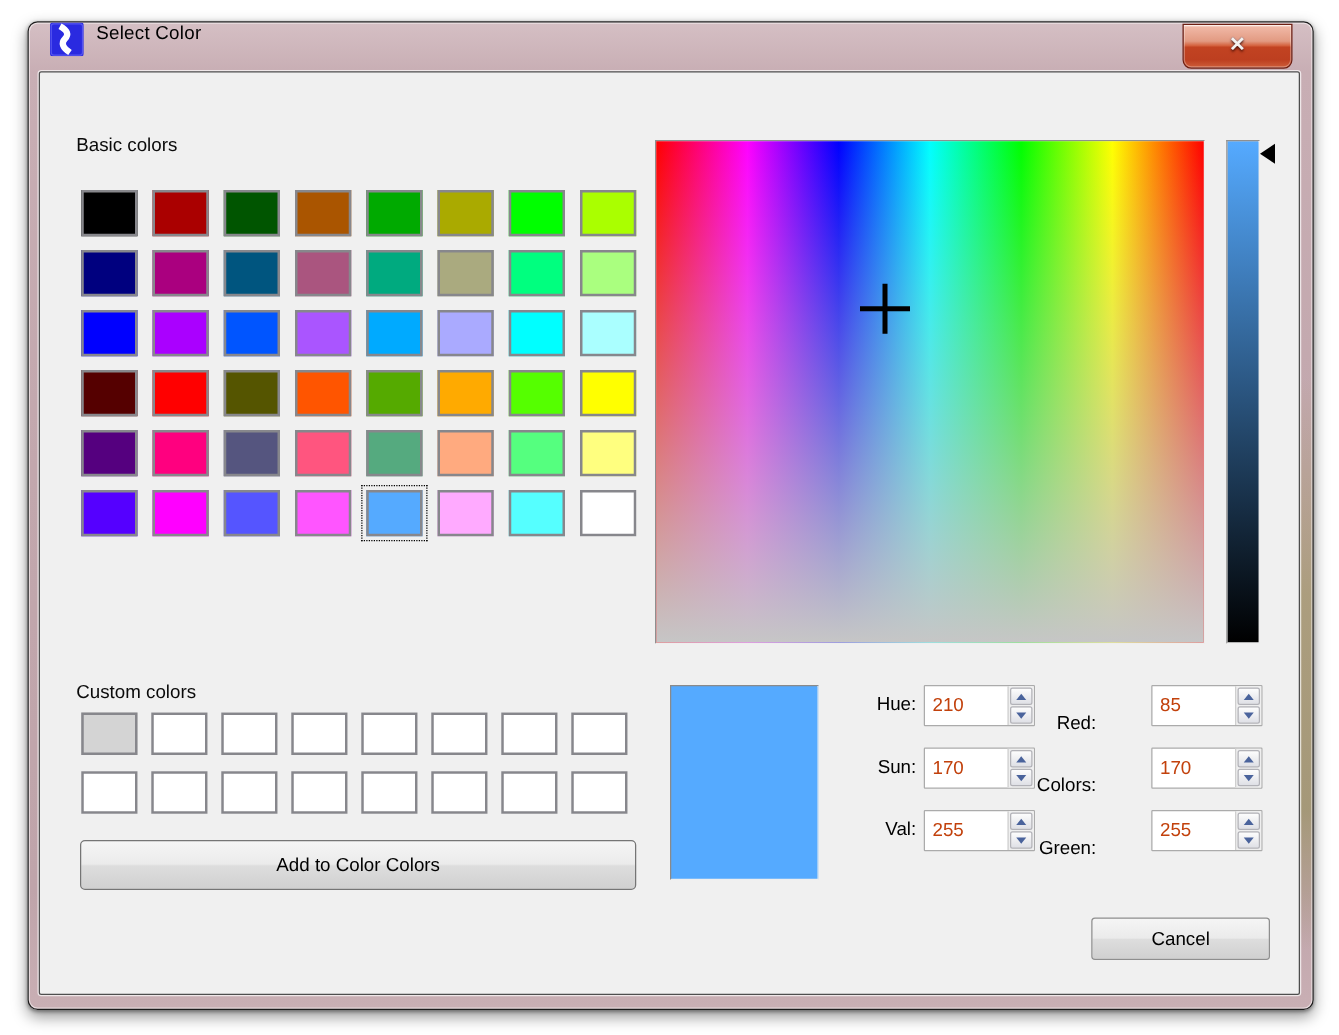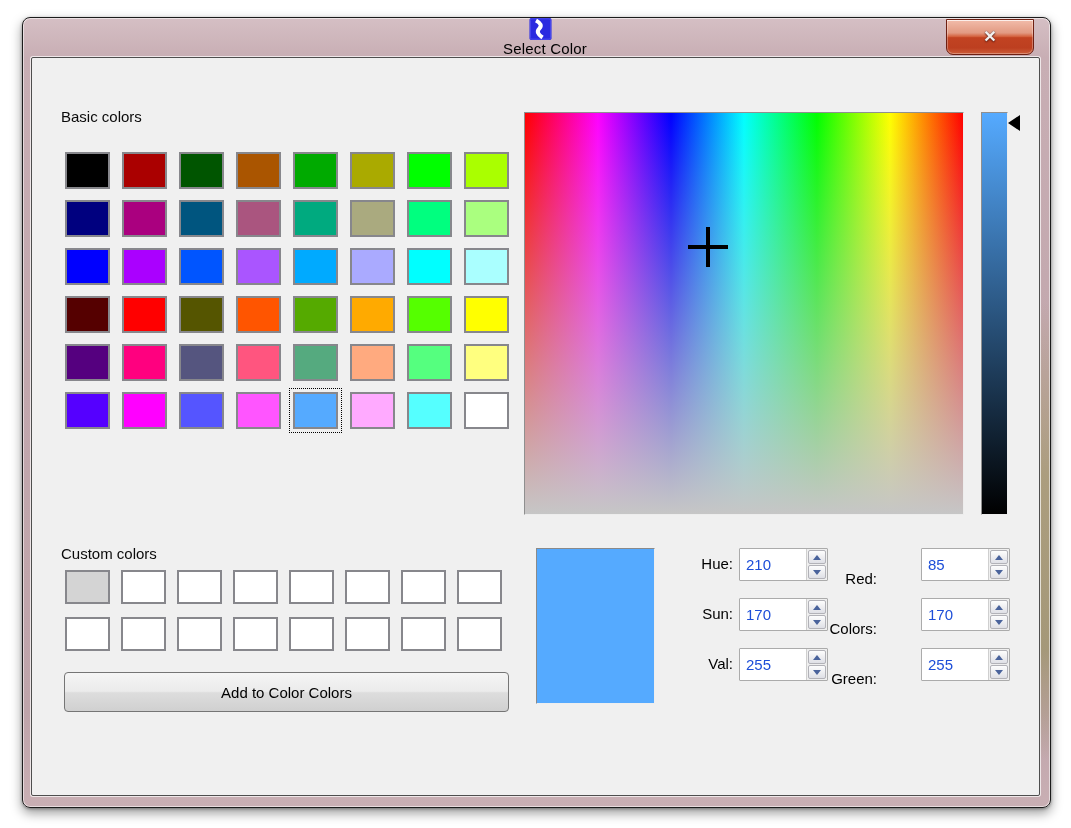--- a/index.html
+++ b/index.html
@@ -11,21 +11,21 @@
     border:1px solid #1c1c1c; border-radius:8px;
     background-image:
       linear-gradient(180deg, rgba(170,160,128,0) 36%, rgba(168,156,118,.85) 58%, rgba(160,150,112,.85) 80%, rgba(180,155,145,0) 94%),
       linear-gradient(180deg, #d5bfc4 0%, #c8aeb4 5%, #c2a7ad 45%, #bfa4aa 88%, #c9afb4 100%);
     background-size:14px 100%, 100% 100%;
     background-position:right top, 0 0;
     background-repeat:no-repeat, no-repeat;
     box-shadow: 0 5px 12px rgba(0,0,0,.40), 0 1px 3px rgba(0,0,0,.35), inset 0 0 0 1px rgba(255,255,255,.55);
   }
 
-  .titlebar { position:absolute; left:0; top:0; width:100%; height:39px; display:flex; align-items:center; padding-left:17px; border-radius:7px 7px 0 0;flex-direction:column; }
+  .titlebar { position:absolute; left:0; top:0; width:100%; height:39px; display:flex; align-items:flex-start; padding-left:17px; border-radius:7px 7px 0 0; }
   .app-icon { width:27px; height:27px; margin-right:10px; display:block; }
   .title-text { font-size:15px; color:#000; letter-spacing:.2px; }
 
   .close-btn {
     position:absolute; top:1px; right:16px; width:88px; height:36px;
     border:1px solid #6e1f12; border-radius:0 0 7px 7px;
     background:linear-gradient(180deg,#f2bcab 0%, #e29a82 38%, #d4603c 49%, #c24322 52%, #bd3f20 82%, #cd5d39 100%);
     box-shadow: inset 0 1px 0 rgba(255,255,255,.65), inset 0 0 0 1px rgba(255,255,255,.30);
     display:flex; align-items:center; justify-content:center; cursor:pointer;
   }
@@ -72,21 +72,21 @@
 
   
   .preview {
     position:absolute; left:504px; top:490px; width:119px; height:156px;
     border:1px solid; border-color:#8a8a8a #eeeeee #eeeeee #8a8a8a;
   }
 
   
   .spin-label { position:absolute; font-size:15px; color:#000; text-align:right; width:110px; }
   .spinbox { position:absolute; width:89px; height:33px; border:1px solid #ababab; background:#fff; display:flex; border-radius:1px; }
-  .spinbox input { flex:1; min-width:0; border:0; outline:none; background:transparent; font-family:"Liberation Sans",sans-serif; font-size:15px; color:#1d4ed8; padding-left:6px; }
+  .spinbox input { flex:1; min-width:0; border:0; outline:none; background:transparent; font-family:"Liberation Sans",sans-serif; font-size:15px; color:#c2410c; padding-left:6px; }
   .spin-btns { width:21px; display:flex; flex-direction:column; border-left:1px solid #cfcfcf; background:#efefef; padding:1px; gap:1px; }
   .spin-btn { flex:1; border:1px solid #b2b2b8; border-radius:2px; background:linear-gradient(180deg,#fdfdfd,#dfe0e6); display:flex; align-items:center; justify-content:center; cursor:pointer; }
   .arr-up   { width:0; height:0; border-left:4px solid transparent; border-right:4px solid transparent; border-bottom:5px solid #4a639c; }
   .arr-down { width:0; height:0; border-left:4px solid transparent; border-right:4px solid transparent; border-top:5px solid #4a639c; }
 
   .row1 .spin-label { top:497px; } .row2 .spin-label { top:547px; } .row3 .spin-label { top:597px; }
   .row1 .spinbox { top:490px; } .row2 .spinbox { top:540px; } .row3 .spinbox { top:590px; }
   .lbl-c1 { left:591px; } .lbl-c2 { left:735px;margin-top:15px; }
   .box-c1 { left:707px; } .box-c2 { left:889px; }
 
@@ -280,15 +280,16 @@
           <div class="spin-btn">
               <div class="arr-up"></div>
             </div>
           <div class="spin-btn">
               <div class="arr-down"></div>
             </div>
         </div>
       </div>
     </div>
 
+    <button class="btn" id="cancel-btn">Cancel</button>
 
   </div>
 </div>
 
 </body></html>

